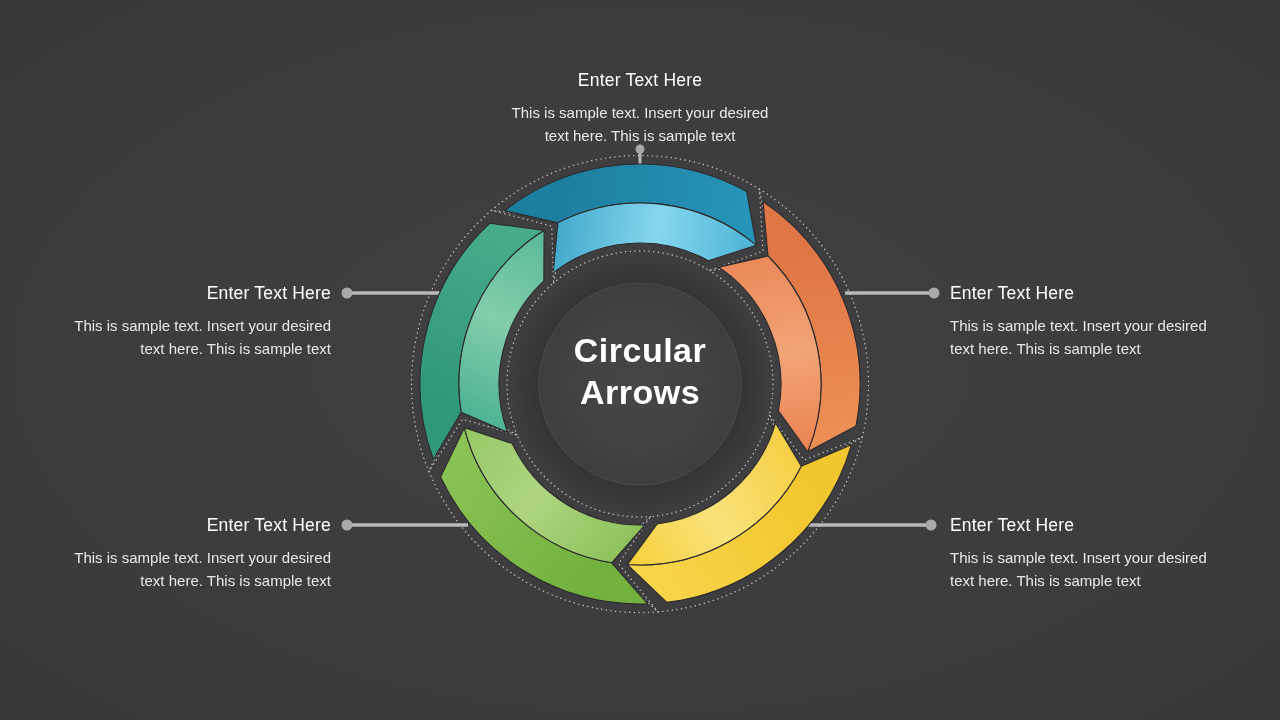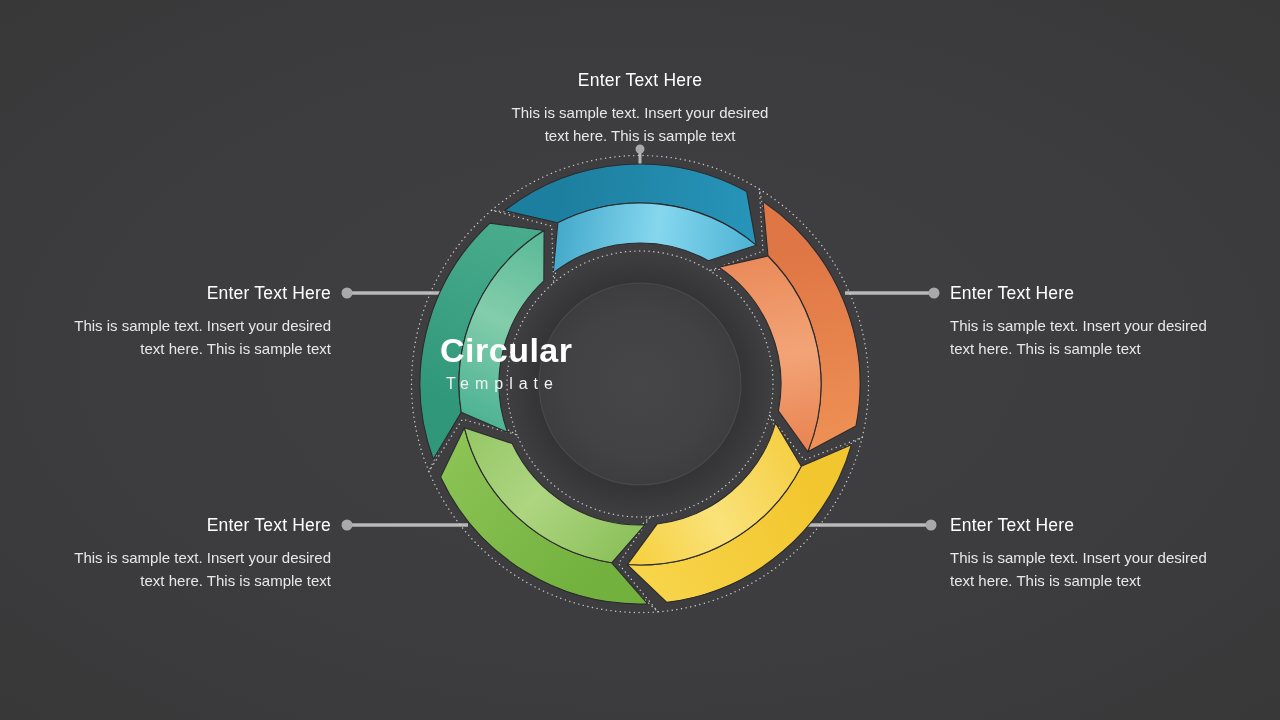--- a/index.html
+++ b/index.html
@@ -15,21 +15,21 @@
     line-height:22px;white-space:nowrap;
   }
   .co-body{
     font-size:15px;color:#e8e8e8;line-height:23px;margin-top:10px;
   }
   .co-body div{white-space:nowrap;}
   .align-right{text-align:right;}
   .align-left{text-align:left;}
   .align-center{text-align:center;}
   .center-text{
-    position:absolute;left:440px;top:329px;width:400px;color:#ffffff;
+    position:absolute;left:440px;top:329px;width:400px;text-align:center;color:#ffffff;
   }
   .center-title{font-size:34px;font-weight:700;line-height:42px;letter-spacing:.5px;}
   .center-subtitle{font-size:16px;font-weight:400;color:#f2f2f2;letter-spacing:6px;text-indent:6px;margin-top:4px;}
 </style>
 </head>
 <body>
 
 <div class="slide">
 
   <svg class="diagram" width="1280" height="720" viewBox="0 0 1280 720">
@@ -123,21 +123,21 @@
         <path d="M 433.27 459.24 A 220 220 0 0 1 489.96 223.1 L 544.08 230.5 A 181 181 0 0 0 461.23 412.31 Z" fill="url(#g-left-o)" stroke="#2c2b2d" stroke-width="1.1" stroke-linejoin="round"></path>
         <path d="M 461.23 412.31 A 181 181 0 0 1 544.08 230.5 L 543.84 280.88 A 141 141 0 0 0 507.5 432.22 Z" fill="url(#g-left-i)" stroke="#2c2b2d" stroke-width="1.1" stroke-linejoin="round"></path>
       </g>
 
     <circle cx="640" cy="384" r="133" fill="url(#halo)"></circle>
     <circle cx="640" cy="384" r="101" fill="url(#ccg)" stroke="#565558" stroke-opacity="0.55" stroke-width="1.2"></circle>
   </svg>
 
   <div class="center-text">
     <div class="center-title">Circular</div>
-    <div class="center-subtitle">Template</div>
+    <div class="center-title">Arrows</div>
   </div>
 
   <div class="callout align-center" style="left:440px;top:69px;width:400px;">
     <div class="co-title">Enter Text Here</div>
     <div class="co-body">
       <div>This is sample text. Insert your desired</div>
       <div>text here. This is sample text</div>
     </div>
   </div>
 

